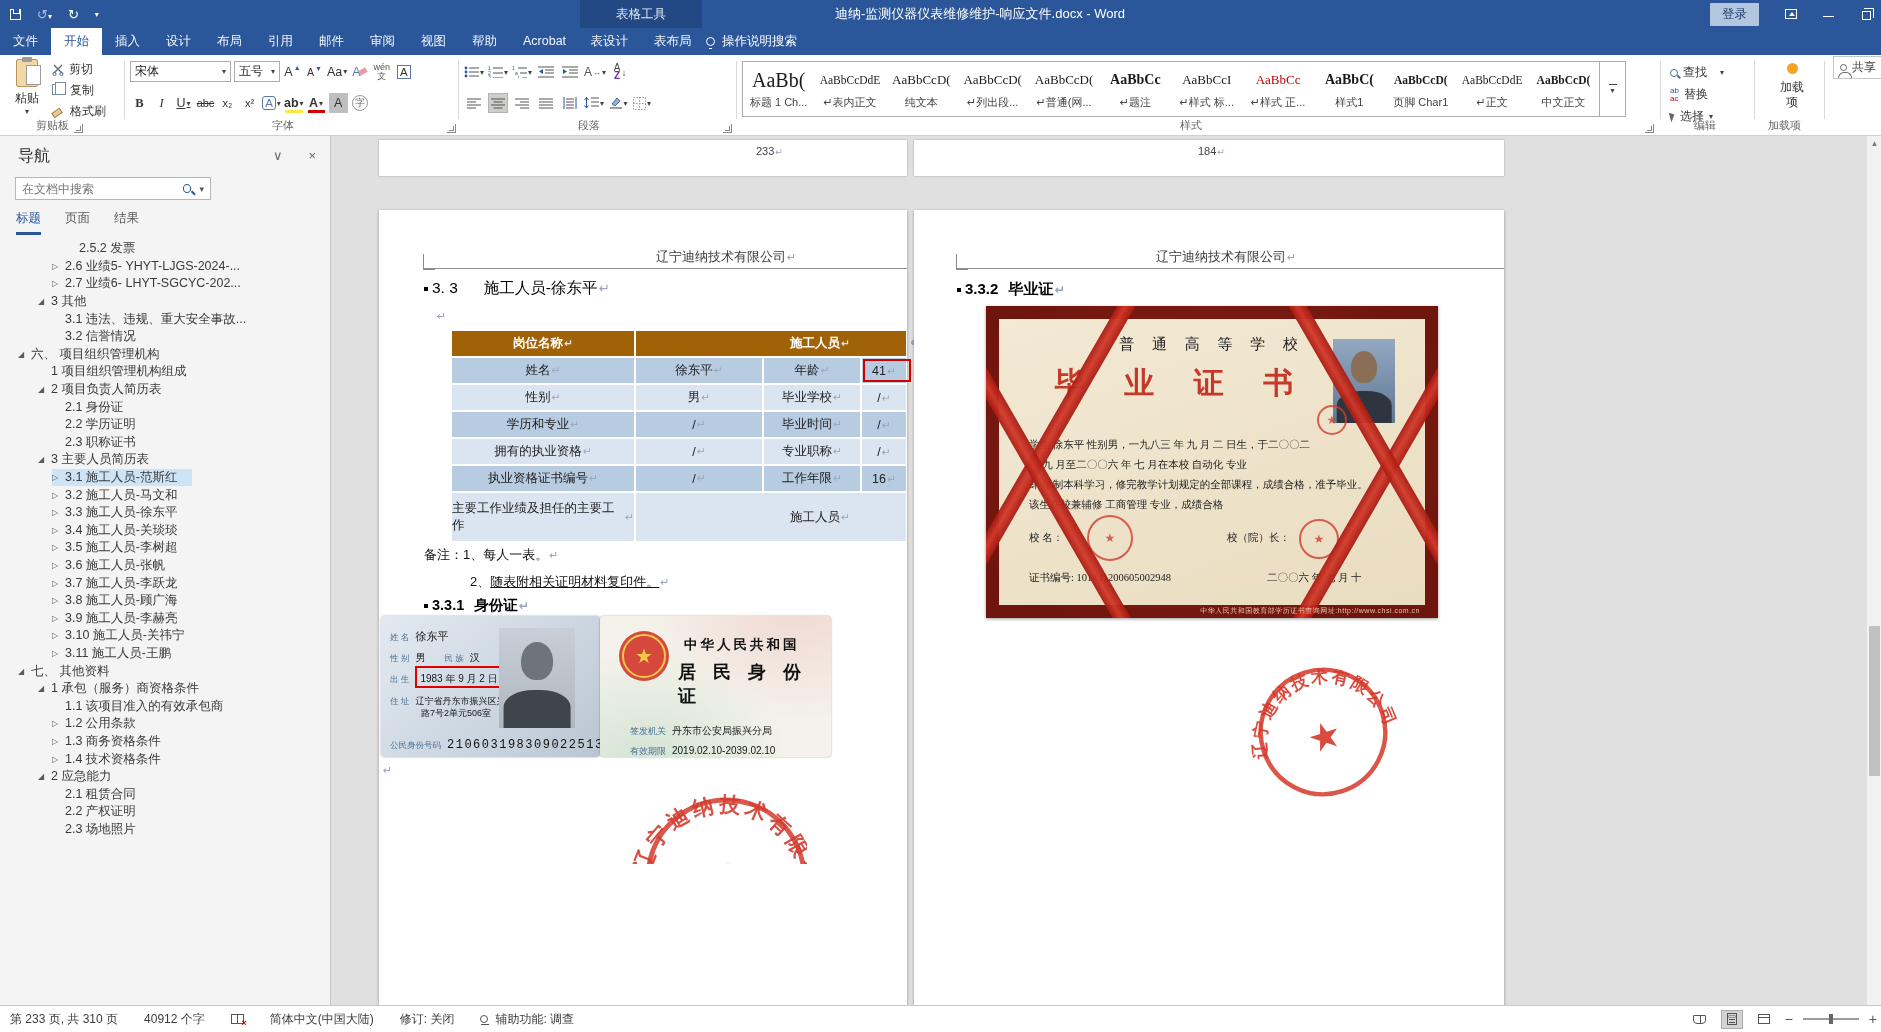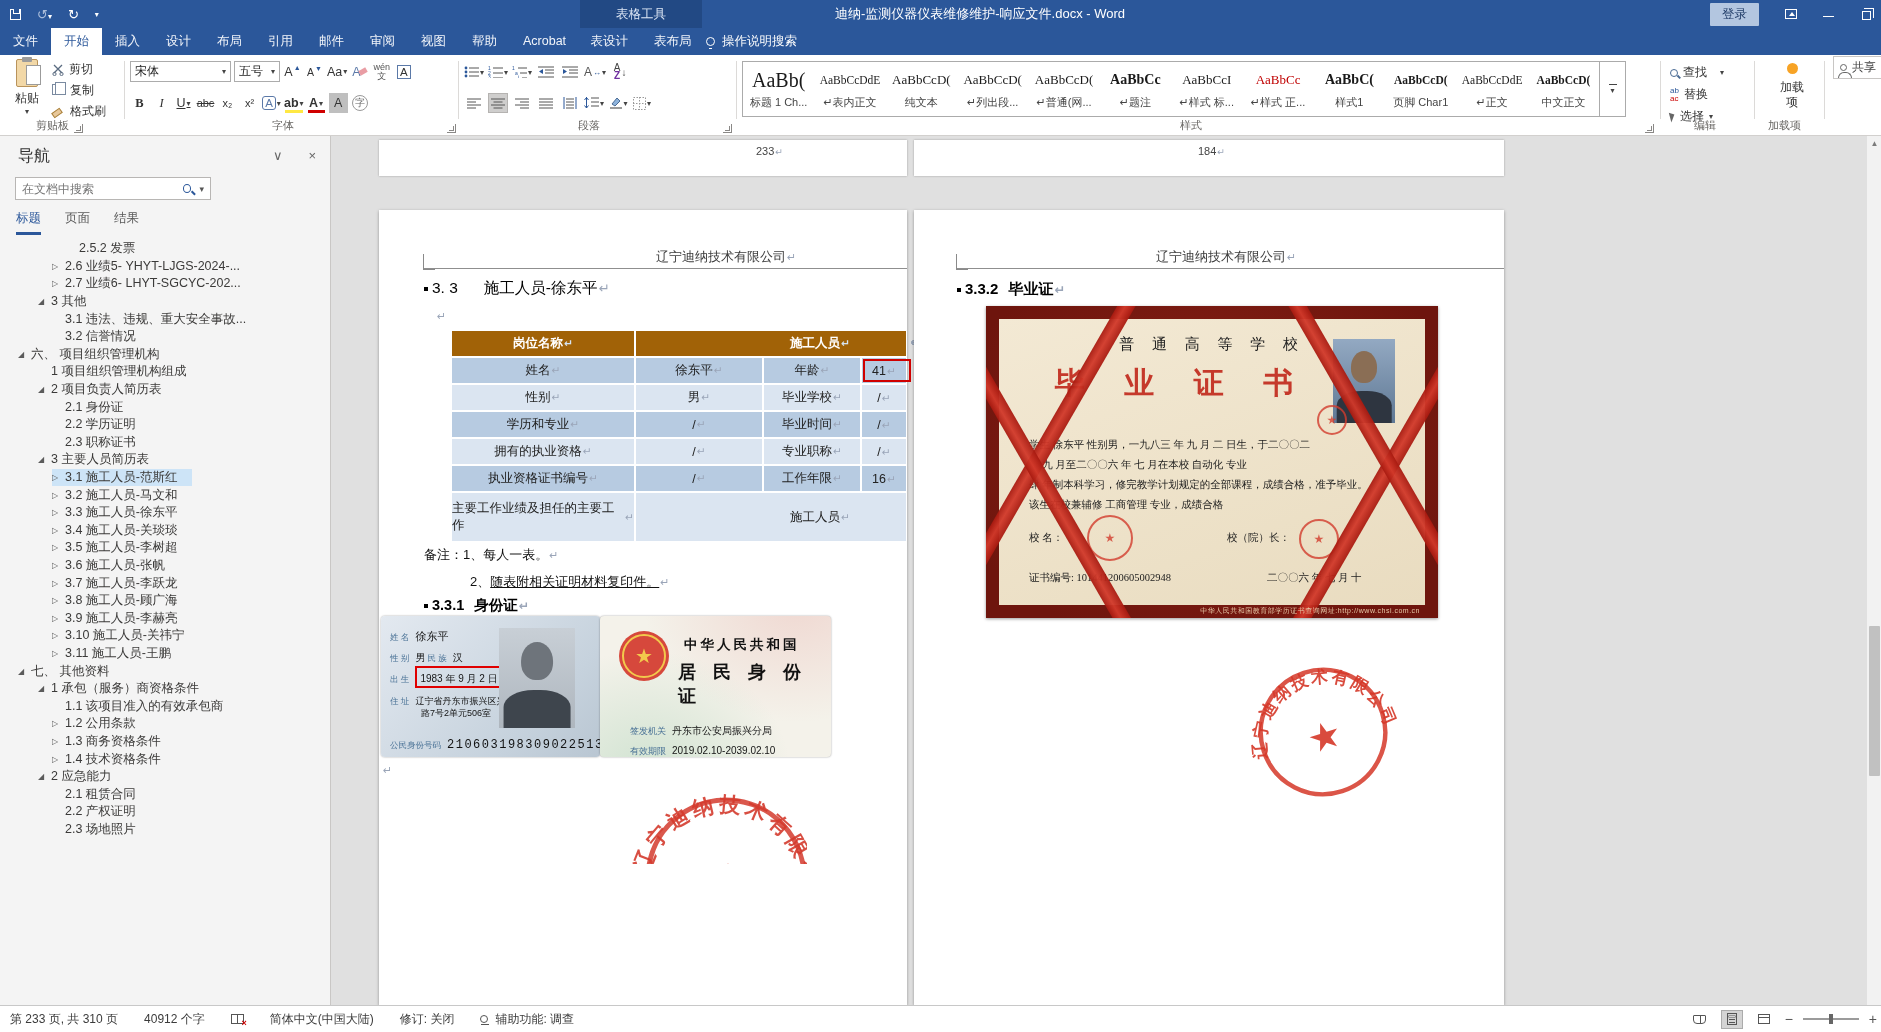--- a/index.html
+++ b/index.html
@@ -1036,21 +1036,21 @@
       <div class="note pm" style="left:91px;top:363px;"><span>2、</span><span class="ul">随表附相关证明材料复印件。</span></div>
 
       <div class="h2" style="left:45px;top:386px;">
         <span class="dotsq"></span>
         <span class="num">3.3.1</span>
         <span class="pm">身份证</span>
       </div>
 
       <div class="idcard idf" style="left:2px;top:406px;width:219px;height:141px;">
         <div class="idrow" style="top:10px;"><span class="idlab">姓 名</span><span class="idval big">徐东平</span></div>
-        <div class="idrow" style="top:31px;"><span class="idlab">性 别</span><span class="idval">男</span><span class="idlab" style="margin-left:2px;">民 族</span><span class="idval">汉</span></div>
+        <div class="idrow" style="top:31px;"><span class="idlab">性 别</span><span class="idval">男</span><span class="idlab" style="margin-left:19px;">民 族</span><span class="idval">汉</span></div>
         <div class="idrow" style="top:50px;"><span class="idlab">出 生</span><span class="bdbox"><span class="idval">1983 年 9 月 2 日</span></span></div>
         <div class="idrow" style="top:74px;"><span class="idlab">住 址</span><span class="idval" style="font-size:9px;">辽宁省丹东市振兴区兴七</span></div>
         <div class="idrow" style="top:86px;left:40px;"><span class="idval" style="font-size:9px;">路7号2单元506室</span></div>
         <div class="idrow" style="top:118px;"><span class="idlab">公民身份号码</span><span class="idnum">210603198309022513</span></div>
         <div class="idphoto" style="left:118px;top:12px;width:76px;height:100px;">
           <span class="headsil"></span>
             <span class="bodysil"></span>
         </div>
       </div>
 

